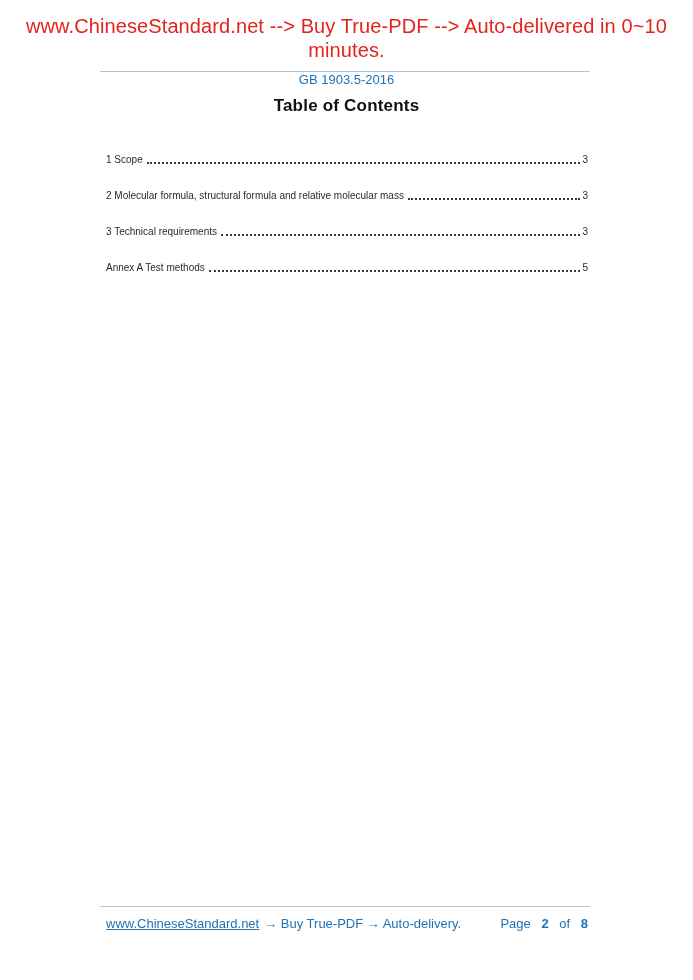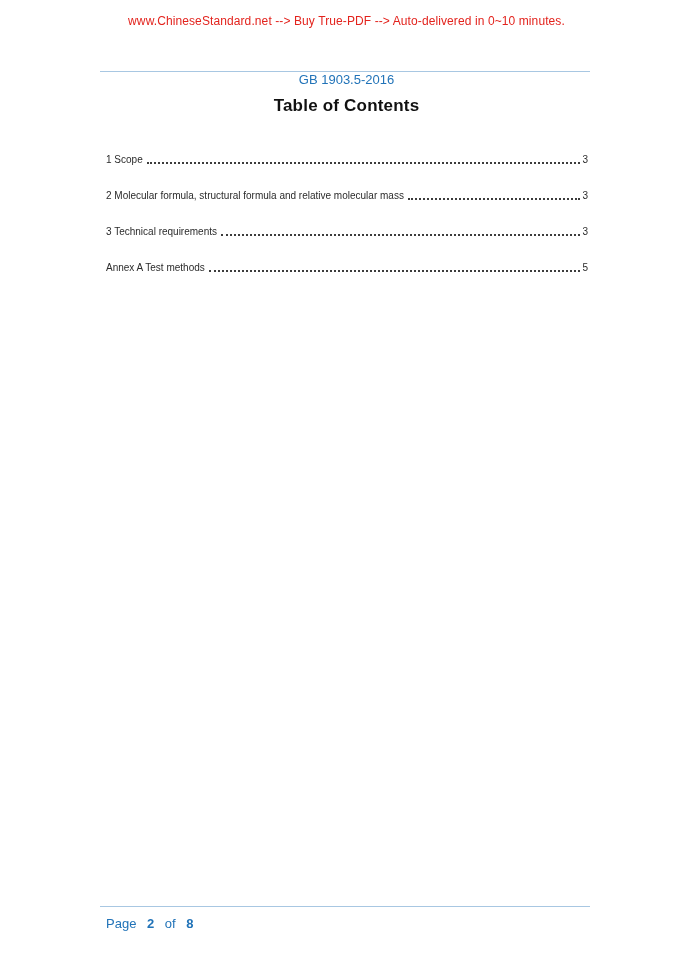--- a/index.html
+++ b/index.html
@@ -14,21 +14,21 @@
   }
 
   
   .promo {
     position: absolute;
     top: 14px;
     left: 0;
     width: 100%;
     text-align: center;
     color: #e3231d;
-    font-size: 12px;
+    font-size: 20px;
     line-height: 1.2;
     letter-spacing: 0.1px;
   }
 
   .std-code {
     position: absolute;
     top: 50px;
     left: 0;
     width: 100%;
     text-align: center;
@@ -156,20 +156,23 @@
       <span class="toc-label">Annex A Test methods</span>
       <span class="toc-leader"></span>
       <span class="toc-page">5</span>
     </div>
 
   </div>
 
   <div class="footer-rule"></div>
 
   <div class="footer">
+    <div class="footer-left">
+      <span class="footer-link">www.ChineseStandard.net</span><span class="footer-tagline">→ Buy True-PDF → Auto-delivery.</span>
+    </div>
     <div class="footer-page">
       <span style="margin-left:0;">Page</span>
       <span class="pg-num">2</span>
       <span>of</span>
       <span class="pg-num">8</span>
     </div>
   </div>
 
 </div>
 

